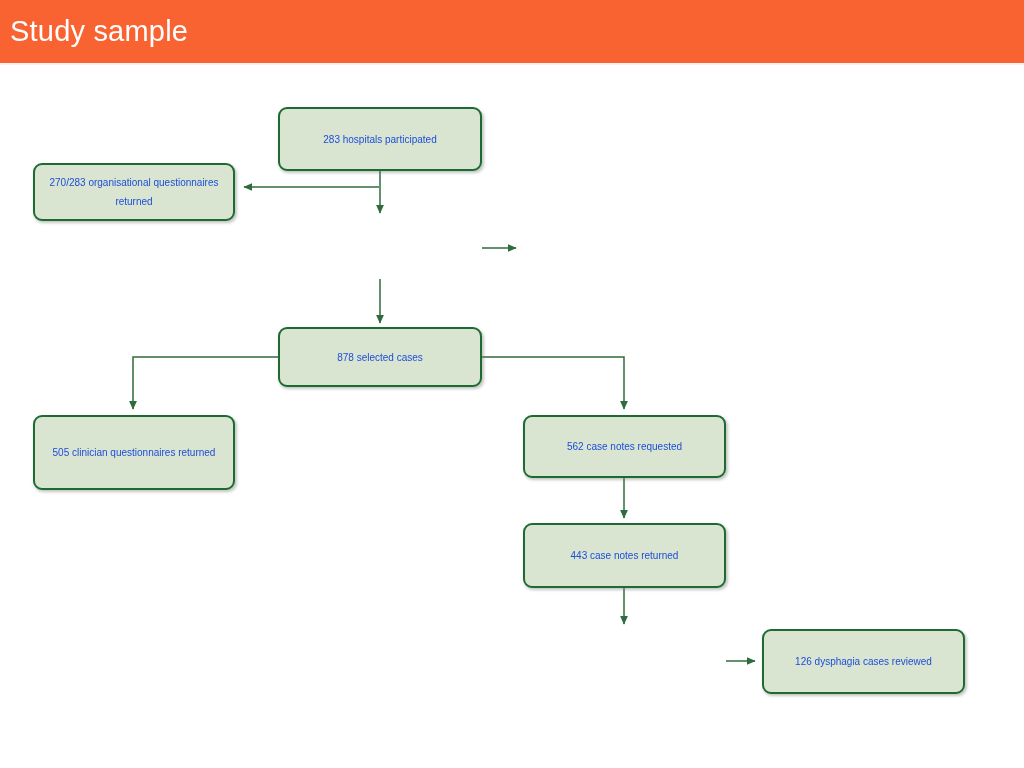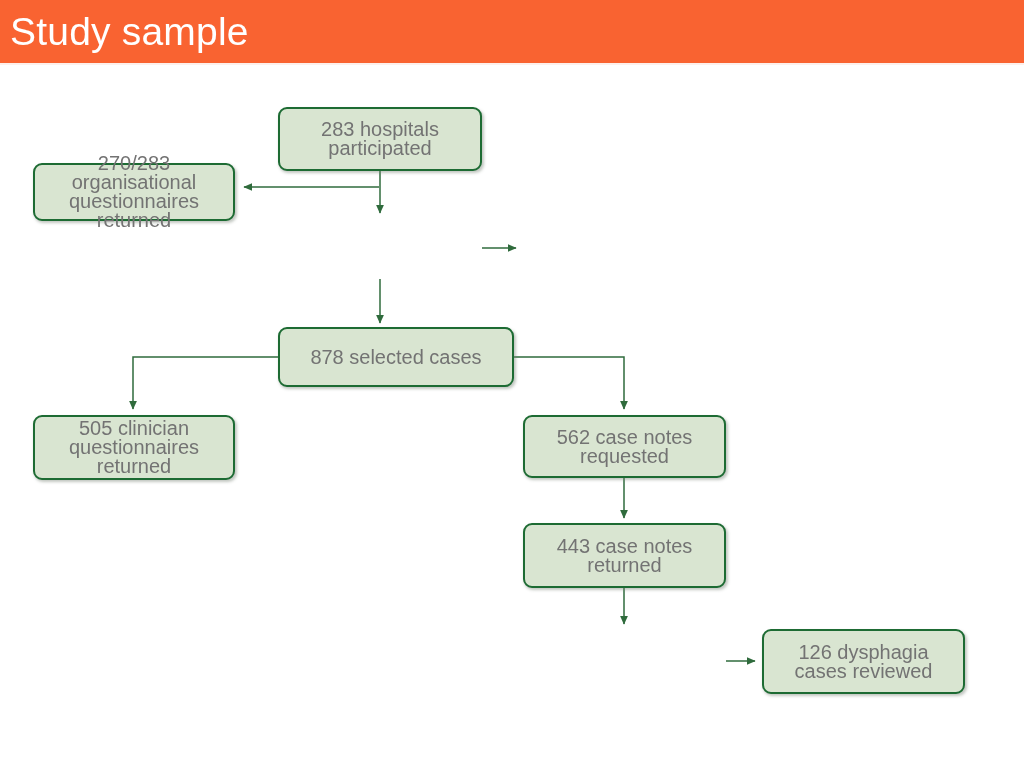--- a/index.html
+++ b/index.html
@@ -21,21 +21,21 @@
     left: 0;
     top: 0;
     width: 1024px;
     height: 63px;
     background: #f96331;
   }
   #slide-title {
     position: absolute;
     left: 10px;
     top: 7px;
-    font-size: 39px;
+    font-size: 29px;
     line-height: 49px;
     font-weight: 400;
     color: #ffffff;
     letter-spacing: 0.2px;
     white-space: nowrap;
   }
   #header-underline {
     position: absolute;
     left: 0;
     top: 63px;
@@ -65,22 +65,22 @@
     position: absolute;
     box-sizing: border-box;
     background: #d9e5d1;
     border: 2.5px solid #1d6b33;
     border-radius: 9px;
     box-shadow: 1.5px 2px 3px rgba(120,130,118,0.45);
     display: flex;
     align-items: center;
     justify-content: center;
     text-align: center;
-    color: #737373;
-    font-size: 20px;
+    color: #1d4ed8;
+    font-size: 10px;
     line-height: 19px;
     padding: 0 9px;
     z-index: 2;
   }
   .flow-box span {
     display: block;
     width: 100%;
   }
 </style>
 </head>
@@ -140,25 +140,25 @@
   <div class="flow-box" style="left:278px; top:44px; width:204px; height:64px;">
     <span>283 hospitals participated</span>
   </div>
 
   <div class="flow-box" style="left:33px; top:100px; width:202px; height:58px;">
     <span>270/283 organisational questionnaires returned</span>
   </div>
 
 
 
-  <div class="flow-box" style="left:278px; top:264px; width:236px; height:60px;">
+  <div class="flow-box" style="left:278px; top:264px; width:204px; height:60px;">
     <span>878 selected cases</span>
   </div>
 
-  <div class="flow-box" style="left:33px; top:352px; width:202px; height:65px;">
+  <div class="flow-box" style="left:33px; top:352px; width:202px; height:75px;">
     <span>505 clinician questionnaires returned</span>
   </div>
 
   <div class="flow-box" style="left:523px; top:352px; width:203px; height:63px;">
     <span>562 case notes requested</span>
   </div>
 
   <div class="flow-box" style="left:523px; top:460px; width:203px; height:65px;">
     <span>443 case notes returned</span>
   </div>

